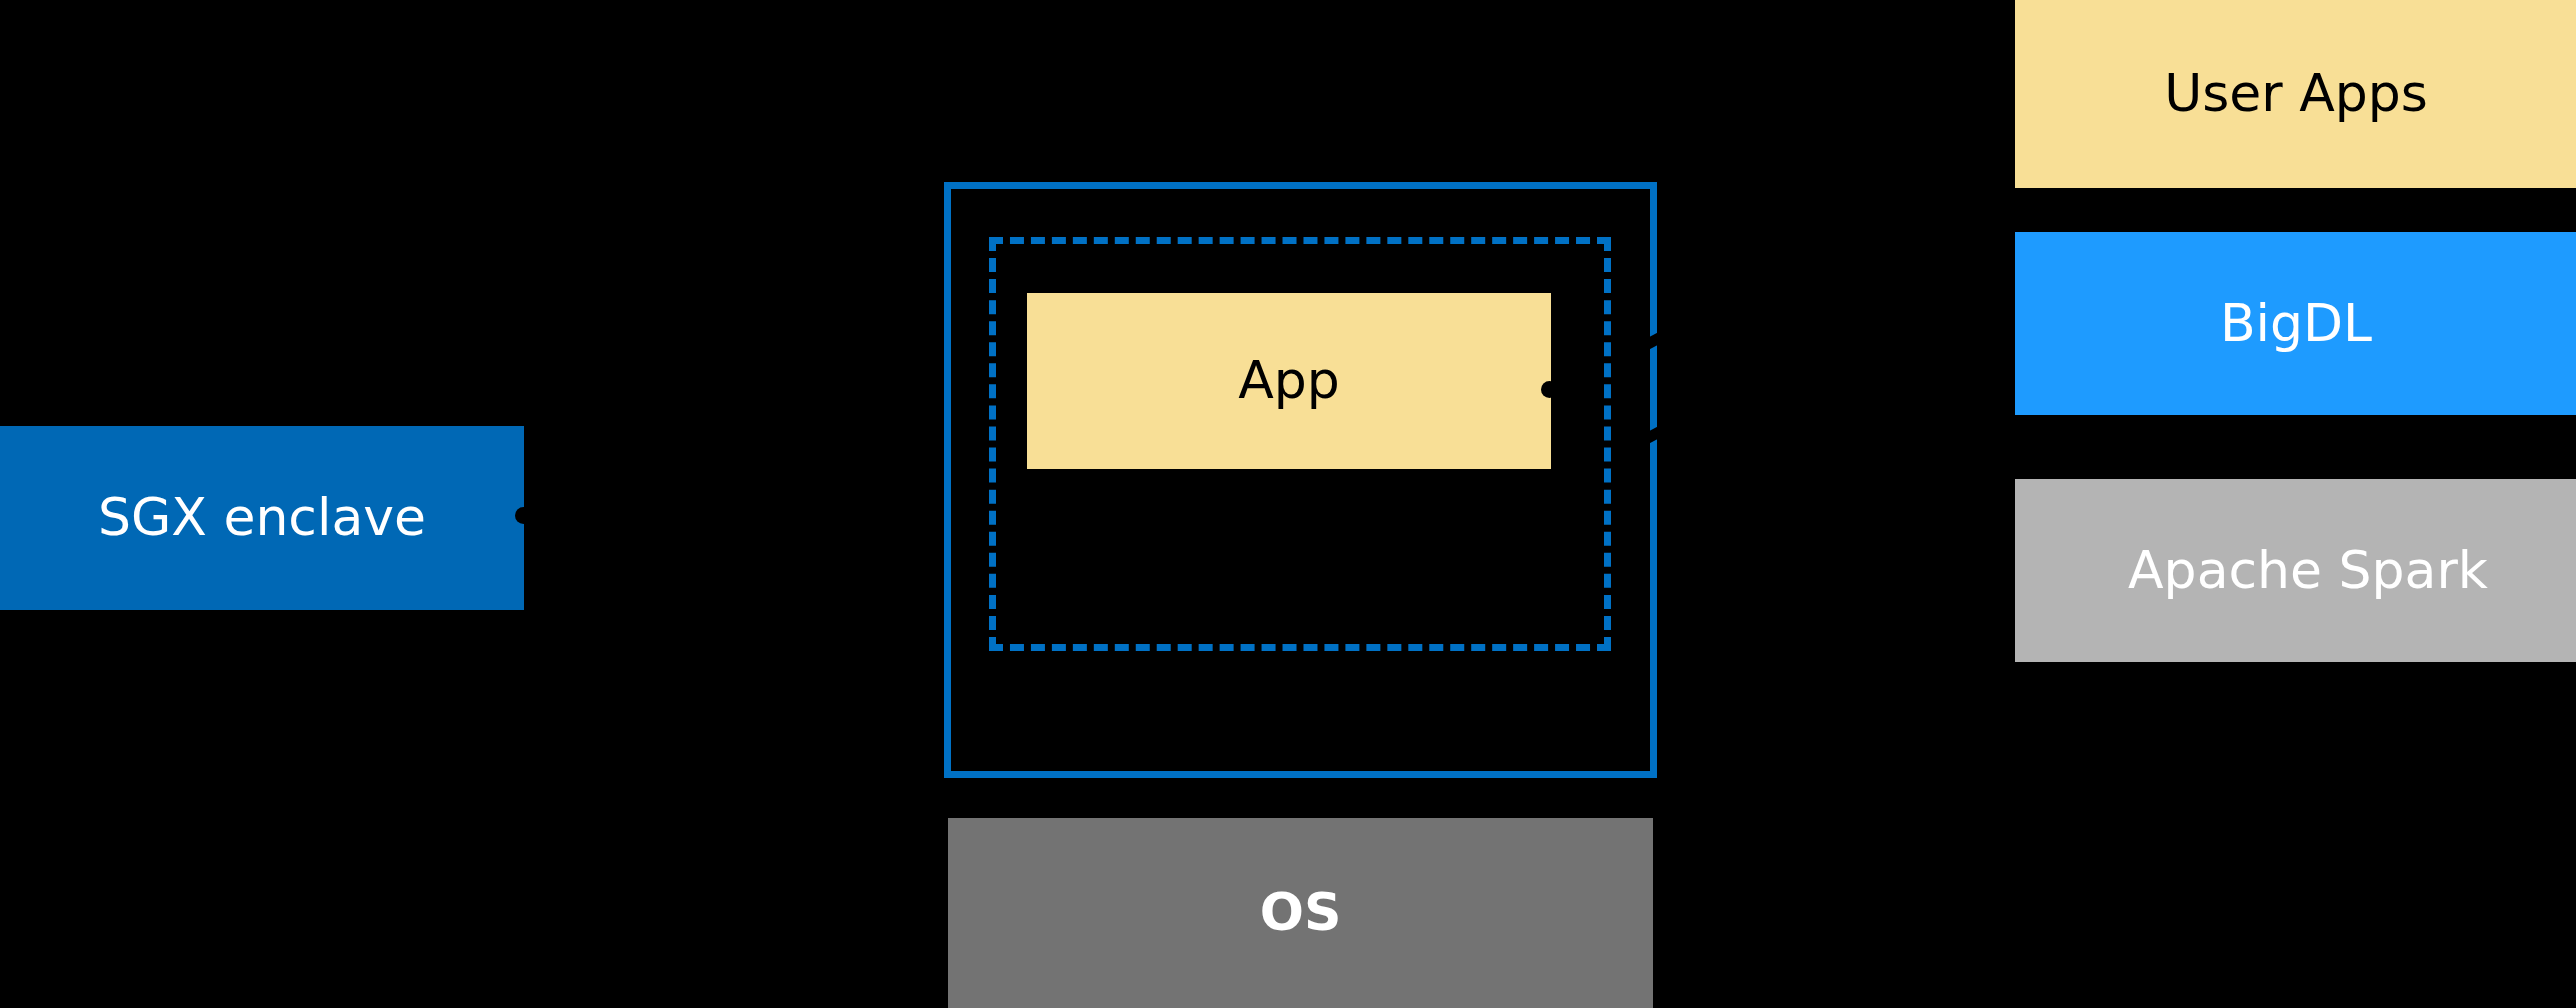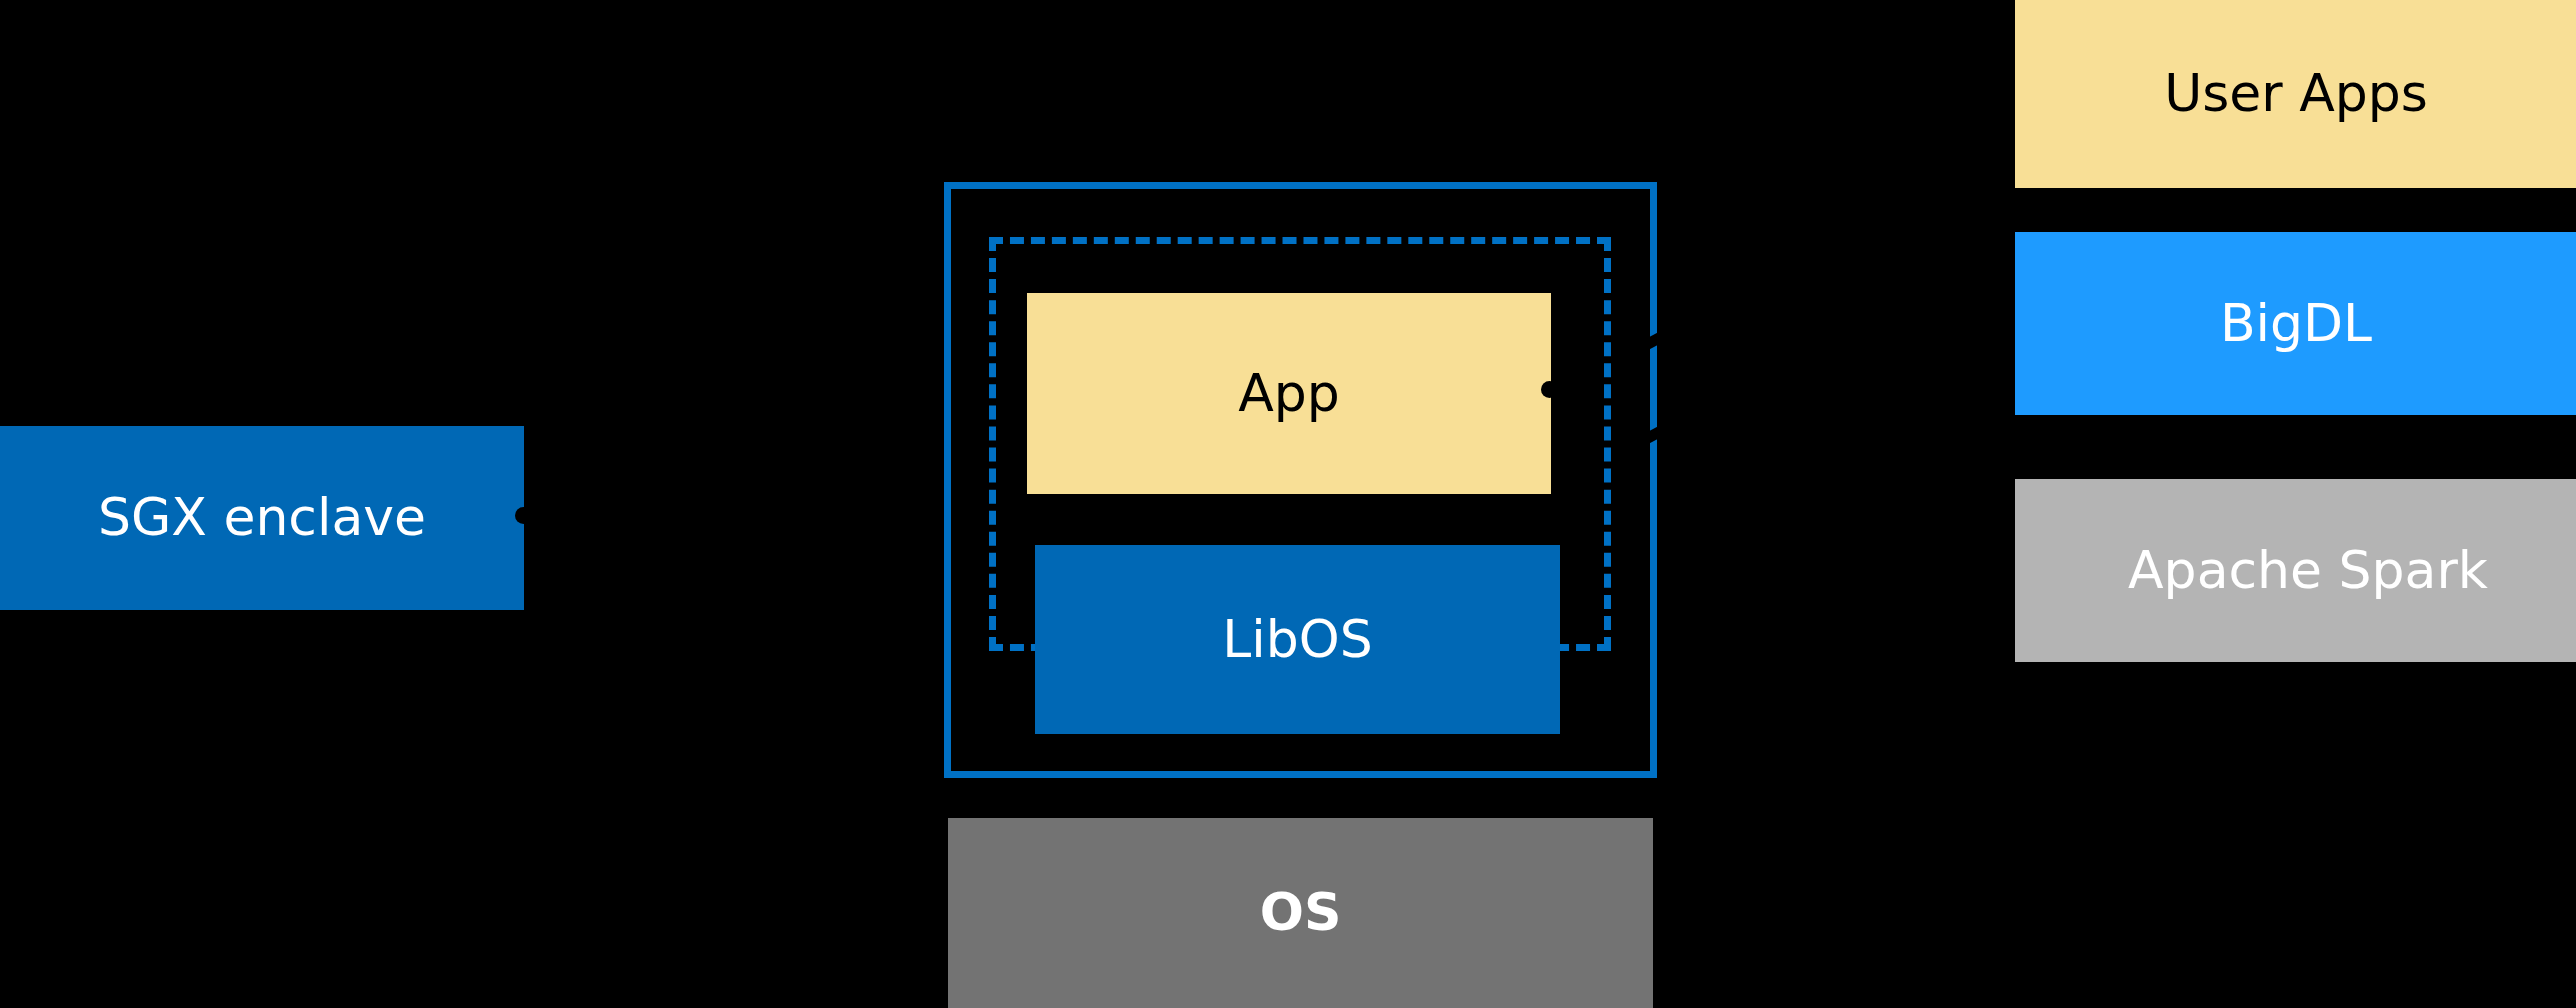--- a/index.html
+++ b/index.html
@@ -62,21 +62,21 @@
     background: #000000;
     transform: rotate(-28deg);
   }
   #frame-notch-upper { left: 1644px; top: 333px; width: 28.5px; height: 11px; }
   #frame-notch-lower { left: 1644px; top: 427px; width: 28.5px; height: 11px; }
 
   #app-box {
     left: 1027px;
     top: 293px;
     width: 524px;
-    height: 201px;
+    height: 176px;
     background: #F8DF96;
     color: #000000;
     font-size: 52px;
   }
   #libos-box {
     left: 1035px;
     top: 545px;
     width: 525px;
     height: 189px;
     background: #0068B5;
@@ -152,23 +152,20 @@
   <div class="box" id="enclave-outer-frame"></div>
   <div class="frame-notch" id="frame-notch-upper"></div>
   <div class="frame-notch" id="frame-notch-lower"></div>
   <div class="box" id="enclave-dashed-frame"></div>
 
   <div class="box" id="app-box">
     <span class="label">App</span>
   </div>
   <div class="arrow-dot" id="app-connector-arrowhead"></div>
 
-  <div class="box" id="libos-box">
-    <span class="label">LibOS</span>
-  </div>
 
   <div class="box" id="os-box">
     <span class="label">OS</span>
   </div>
 
   <div class="box" id="user-apps-box">
     <span class="label">User Apps</span>
   </div>
   <div class="box" id="bigdl-box">
     <span class="label">BigDL</span>

